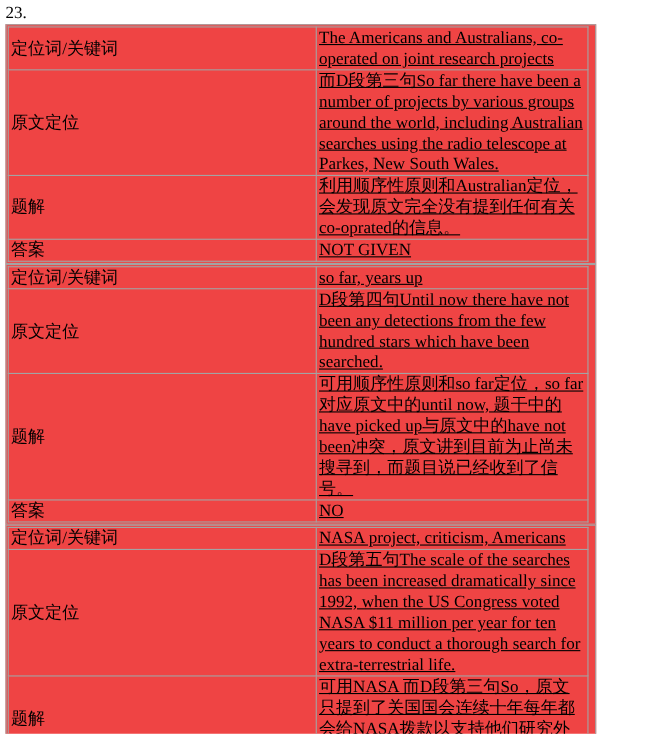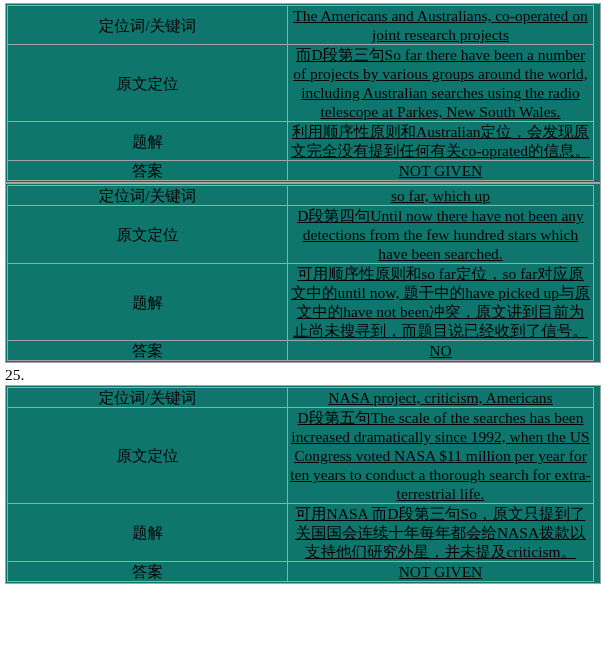--- a/index.html
+++ b/index.html
@@ -18,26 +18,25 @@
     line-height: 19px;
     color: #000000;
   }
   .section { margin: 0; }
   .num {
     margin: 0 0 2px 0;
     line-height: 17px;
   }
   .section + .section .num { margin-top: 3px; }
   .tblwrap {
-    width: 596px;
+    width: 537px;
     box-sizing: border-box;
     border: 1px solid #a3a3a3;
     padding: 1px 6px 1px 1px;
-    background: #0f766e;
-    text-align: center;
+    background: #ef4444;
   }
   table {
     border-collapse: collapse;
     width: 100%;
     table-layout: fixed;
   }
   td {
     border: 1px solid #a3a3a3;
     padding: 0 2px;
     word-wrap: break-word;
@@ -48,20 +47,21 @@
   }
   td.val {
     vertical-align: top;
     text-decoration: underline;
   }
 </style>
 </head>
 <body>
 
 <div class="section">
+  <div class="num">23.</div>
   <div class="tblwrap">
     <table>
       <colgroup>
           <col style="width:280px">
           <col>
         </colgroup>
       <tbody>
           <tr>
         <td class="lbl">定位词/关键词</td>
         <td class="val">The Americans and Australians, co-operated on joint research projects</td>
@@ -86,41 +86,40 @@
 <div class="section">
   <div class="tblwrap">
     <table>
       <colgroup>
           <col style="width:280px">
           <col>
         </colgroup>
       <tbody>
           <tr>
         <td class="lbl">定位词/关键词</td>
-        <td class="val">so far, which up</td>
+        <td class="val">so far, years up</td>
       </tr>
       <tr>
         <td class="lbl">原文定位</td>
         <td class="val">D段第四句Until now there have not been any detections from the few hundred stars which have been searched.</td>
       </tr>
       <tr>
         <td class="lbl">题解</td>
         <td class="val">可用顺序性原则和so far定位，so far对应原文中的until now, 题干中的have picked up与原文中的have not been冲突，原文讲到目前为止尚未搜寻到，而题目说已经收到了信号。</td>
       </tr>
       <tr>
         <td class="lbl">答案</td>
         <td class="val">NO</td>
       </tr>
     </tbody>
       </table>
   </div>
 </div>
 
 <div class="section">
-  <div class="num">25.</div>
   <div class="tblwrap">
     <table>
       <colgroup>
           <col style="width:280px">
           <col>
         </colgroup>
       <tbody>
           <tr>
         <td class="lbl">定位词/关键词</td>
         <td class="val">NASA project, criticism, Americans</td>

